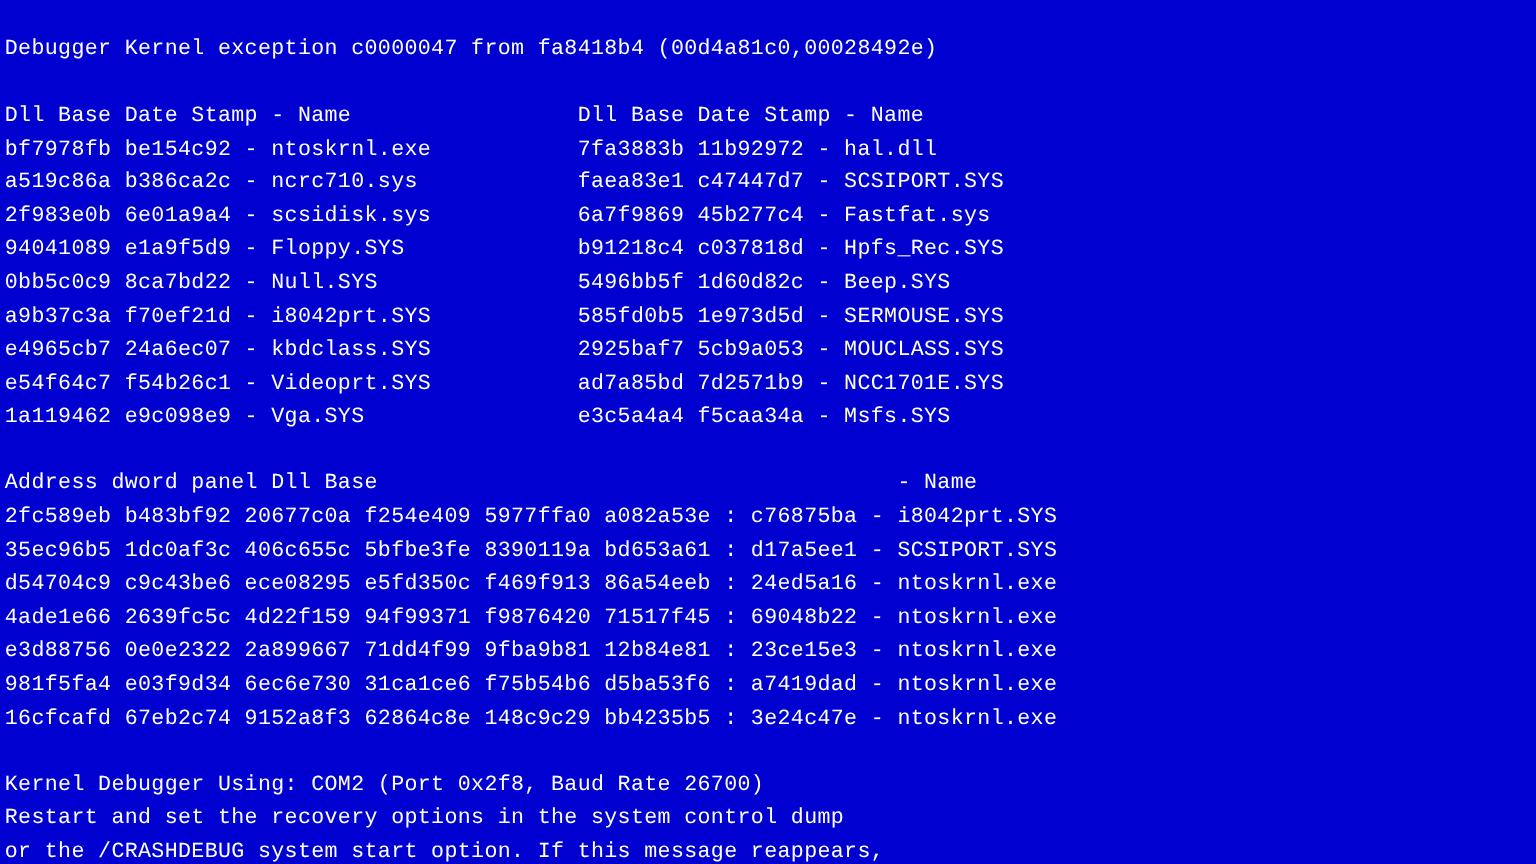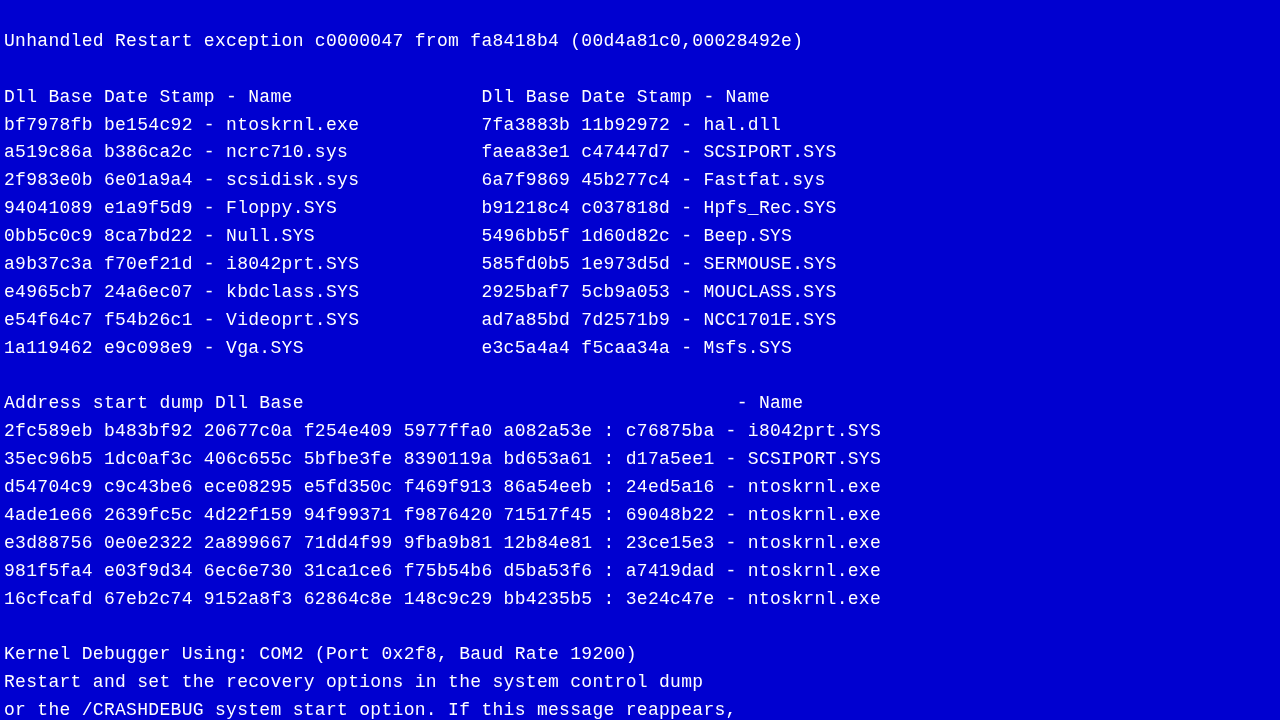--- a/index.html
+++ b/index.html
@@ -21,39 +21,39 @@
     }
     .bsod {
       white-space: pre;
       padding: 0 4px;
     }
   </style>
 </head>
 <body>
 
 <div class="bsod">
-<span>Unhandled Restart exception c0000047 from fa8418b4 (00d4a81c0,00028492e)</span>
+<span>Debugger Kernel exception c0000047 from fa8418b4 (00d4a81c0,00028492e)</span>
 
 <span id="dll-header">Dll Base Date Stamp - Name                 Dll Base Date Stamp - Name</span>
 <span id="modules">bf7978fb be154c92 - ntoskrnl.exe           7fa3883b 11b92972 - hal.dll
 a519c86a b386ca2c - ncrc710.sys            faea83e1 c47447d7 - SCSIPORT.SYS
 2f983e0b 6e01a9a4 - scsidisk.sys           6a7f9869 45b277c4 - Fastfat.sys
 94041089 e1a9f5d9 - Floppy.SYS             b91218c4 c037818d - Hpfs_Rec.SYS
 0bb5c0c9 8ca7bd22 - Null.SYS               5496bb5f 1d60d82c - Beep.SYS
 a9b37c3a f70ef21d - i8042prt.SYS           585fd0b5 1e973d5d - SERMOUSE.SYS
 e4965cb7 24a6ec07 - kbdclass.SYS           2925baf7 5cb9a053 - MOUCLASS.SYS
 e54f64c7 f54b26c1 - Videoprt.SYS           ad7a85bd 7d2571b9 - NCC1701E.SYS
 1a119462 e9c098e9 - Vga.SYS                e3c5a4a4 f5caa34a - Msfs.SYS</span>
 
-<span id="dump-header">Address start dump Dll Base                                       - Name</span>
+<span id="dump-header">Address dword panel Dll Base                                       - Name</span>
 <span id="dump">2fc589eb b483bf92 20677c0a f254e409 5977ffa0 a082a53e : c76875ba - i8042prt.SYS
 35ec96b5 1dc0af3c 406c655c 5bfbe3fe 8390119a bd653a61 : d17a5ee1 - SCSIPORT.SYS
 d54704c9 c9c43be6 ece08295 e5fd350c f469f913 86a54eeb : 24ed5a16 - ntoskrnl.exe
 4ade1e66 2639fc5c 4d22f159 94f99371 f9876420 71517f45 : 69048b22 - ntoskrnl.exe
 e3d88756 0e0e2322 2a899667 71dd4f99 9fba9b81 12b84e81 : 23ce15e3 - ntoskrnl.exe
 981f5fa4 e03f9d34 6ec6e730 31ca1ce6 f75b54b6 d5ba53f6 : a7419dad - ntoskrnl.exe
 16cfcafd 67eb2c74 9152a8f3 62864c8e 148c9c29 bb4235b5 : 3e24c47e - ntoskrnl.exe</span>
 
-<span>Kernel Debugger Using: COM2 (Port 0x2f8, Baud Rate 19200)</span>
+<span>Kernel Debugger Using: COM2 (Port 0x2f8, Baud Rate 26700)</span>
 <span>Restart and set the recovery options in the system control dump</span>
 <span>or the /CRASHDEBUG system start option. If this message reappears,</span>
 
 </div>
 
 </body></html>

